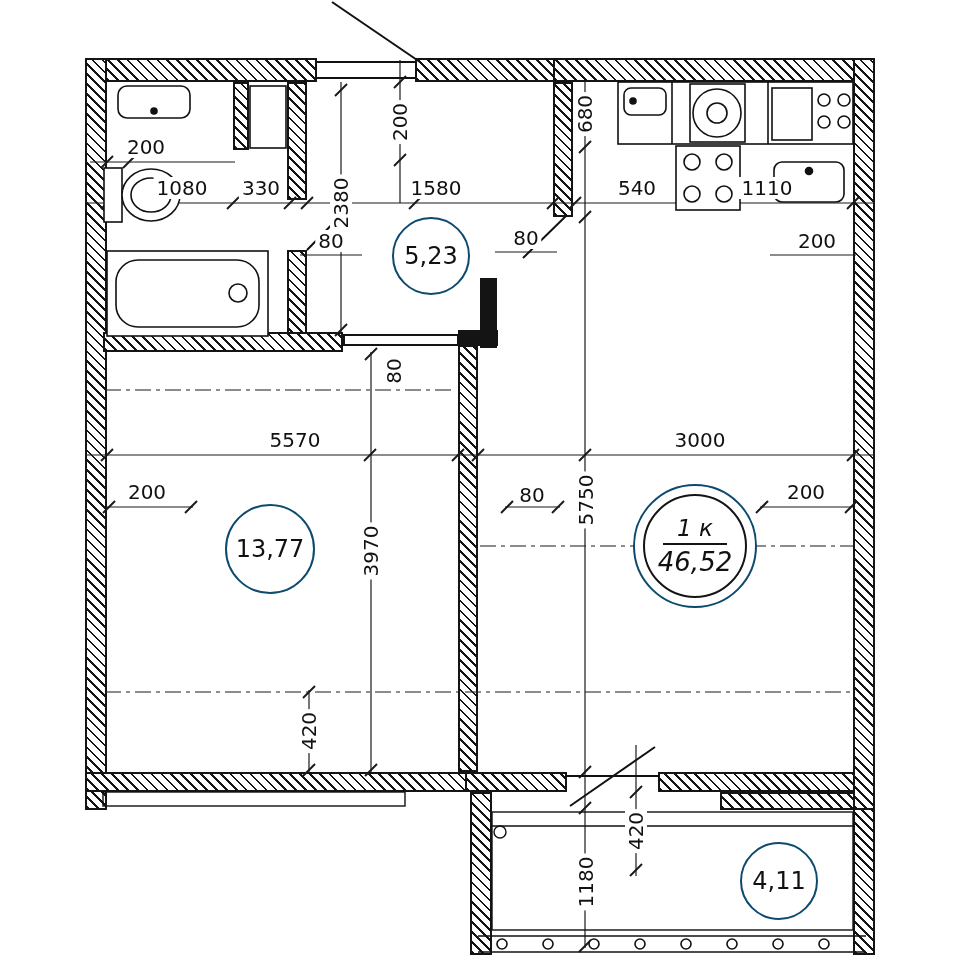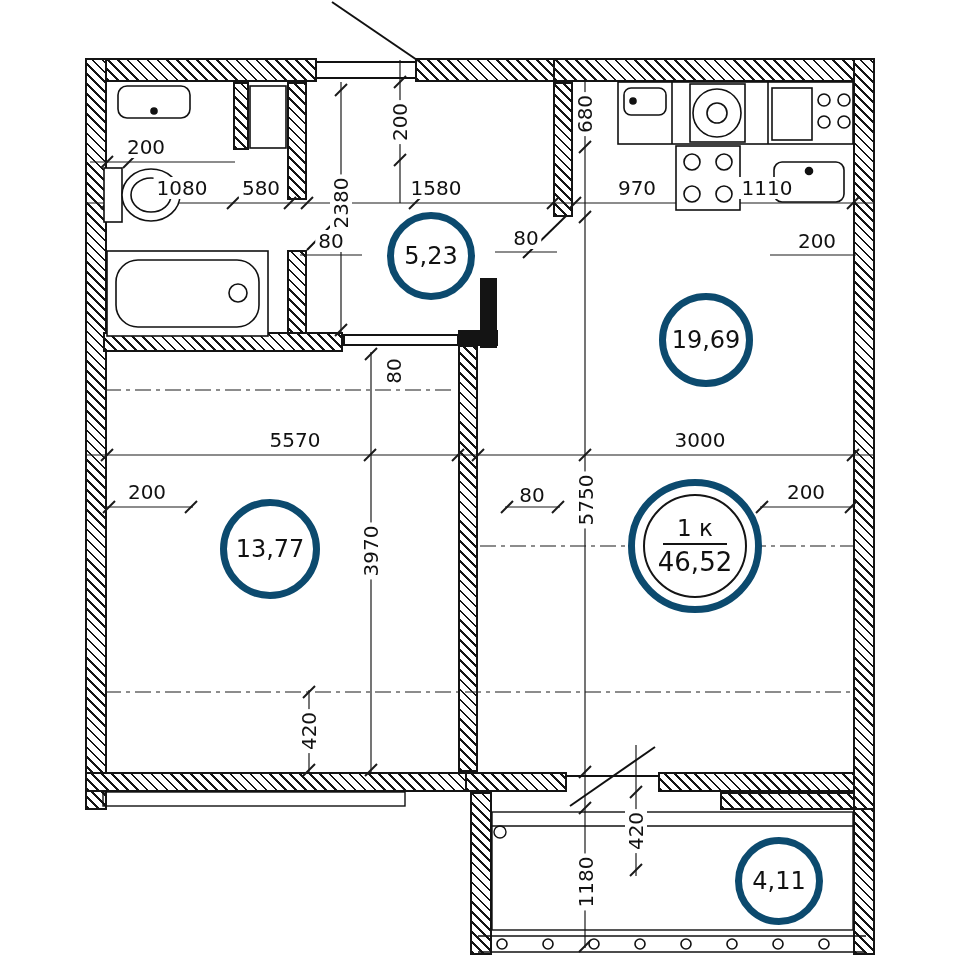--- a/index.html
+++ b/index.html
@@ -21,30 +21,31 @@
     position:absolute; z-index:4;
     transform:translate(-50%,-50%);
     font-size:20px; line-height:1; white-space:nowrap;
     background:#fff; padding:1px 3px;
   }
   .dim.v { transform:translate(-50%,-50%) rotate(-90deg); }
 
   .circle {
     position:absolute; z-index:5;
     transform:translate(-50%,-50%);
-    border:7px solid #0c4a6e; border-radius:50%;
+    border:2px solid #0c4a6e; border-radius:50%;
     background:#fff;
     display:flex; align-items:center; justify-content:center;
     font-size:24px;
   }
   .circle.unit-outer { padding:0; }
   .unit-inner {
     width:104px; height:104px; border:2px solid #141414; border-radius:50%;
     display:flex; flex-direction:column; align-items:center; justify-content:center;
     box-sizing:border-box;
+    font-style:italic;
   }
   .unit-label { font-size:23px; border-bottom:2px solid #141414; padding:0 14px 2px 14px; }
   .unit-area { font-size:26px; padding-top:2px; }
 </style>
 </head>
 <body>
 
 <div id="plan">
 
   <div class="wall" style="left:85px;top:58px;width:232px;height:24px"></div>
@@ -196,23 +197,23 @@
         <circle cx="640" cy="944" r="5"></circle>
       <circle cx="686" cy="944" r="5"></circle>
         <circle cx="732" cy="944" r="5"></circle>
       <circle cx="778" cy="944" r="5"></circle>
         <circle cx="824" cy="944" r="5"></circle>
     </g>
   </svg>
 
   <div class="dim" style="left:146px;top:147px">200</div>
   <div class="dim" style="left:182px;top:188px">1080</div>
-  <div class="dim" style="left:261px;top:188px">580</div>
+  <div class="dim" style="left:261px;top:188px">330</div>
   <div class="dim" style="left:436px;top:188px">1580</div>
-  <div class="dim" style="left:637px;top:188px">970</div>
+  <div class="dim" style="left:637px;top:188px">540</div>
   <div class="dim" style="left:767px;top:188px">1110</div>
   <div class="dim" style="left:331px;top:241px">80</div>
   <div class="dim" style="left:526px;top:238px">80</div>
   <div class="dim" style="left:817px;top:241px">200</div>
   <div class="dim" style="left:295px;top:440px">5570</div>
   <div class="dim" style="left:700px;top:440px">3000</div>
   <div class="dim" style="left:147px;top:492px">200</div>
   <div class="dim" style="left:532px;top:495px">80</div>
   <div class="dim" style="left:806px;top:492px">200</div>
 
@@ -220,21 +221,20 @@
   <div class="dim v" style="left:400px;top:122px">200</div>
   <div class="dim v" style="left:585px;top:114px">680</div>
   <div class="dim v" style="left:394px;top:371px">80</div>
   <div class="dim v" style="left:586px;top:500px">5750</div>
   <div class="dim v" style="left:371px;top:551px">3970</div>
   <div class="dim v" style="left:309px;top:731px">420</div>
   <div class="dim v" style="left:636px;top:831px">420</div>
   <div class="dim v" style="left:586px;top:882px">1180</div>
 
   <div class="circle" style="left:431px;top:256px;width:74px;height:74px">5,23</div>
-  <div class="circle" style="left:706px;top:340px;width:80px;height:80px">19,69</div>
   <div class="circle" style="left:270px;top:549px;width:86px;height:86px">13,77</div>
   <div class="circle" style="left:779px;top:881px;width:74px;height:74px">4,11</div>
 
   <div class="circle unit-outer" style="left:695px;top:546px;width:120px;height:120px">
     <div class="unit-inner">
       <div class="unit-label">1 к</div>
       <div class="unit-area">46,52</div>
     </div>
   </div>
 

